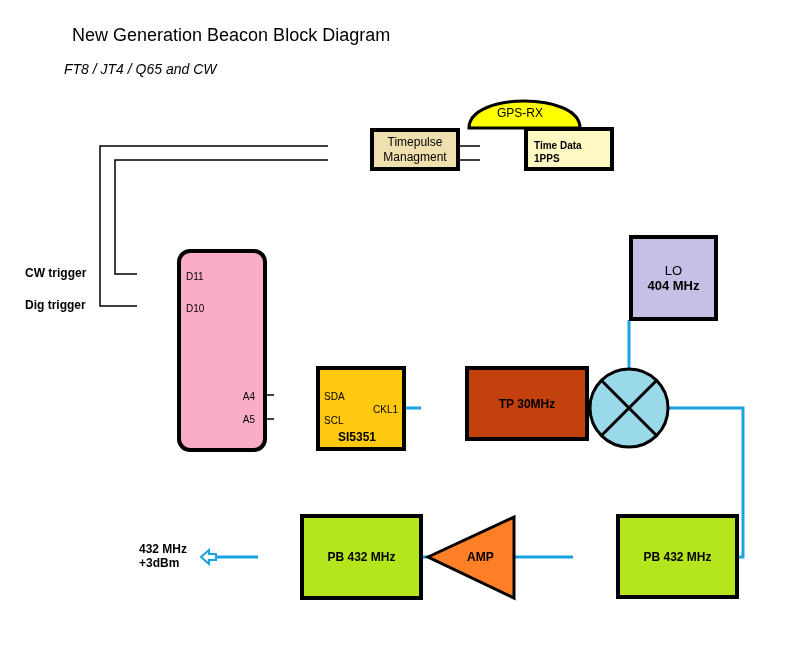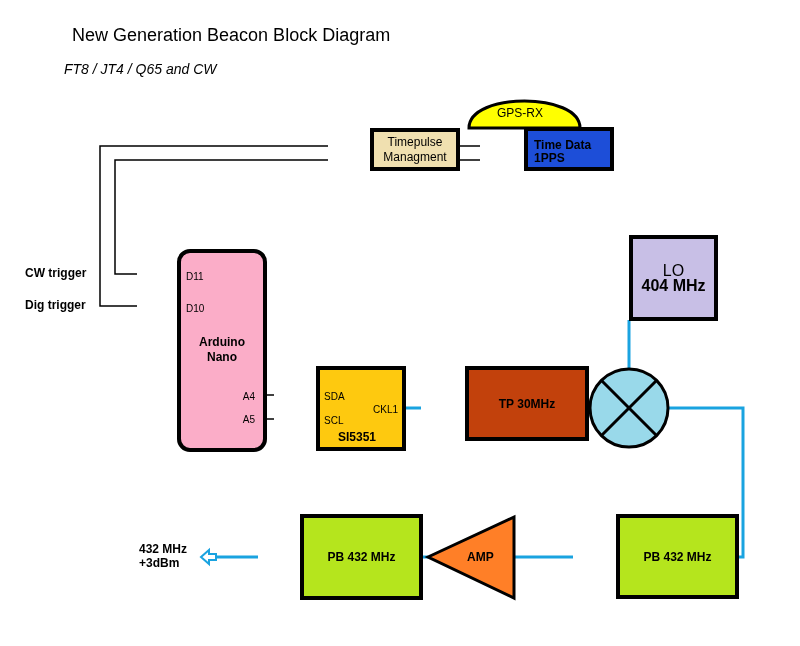--- a/index.html
+++ b/index.html
@@ -53,51 +53,47 @@
   <polygon points="428,557 514,517 514,598" fill="#ff7f27" stroke="#000" stroke-width="3"></polygon>
 </svg>
 
 <div class="lbl" style="left:497px;top:106px;">GPS-RX</div>
 
 <div class="blk center" style="left:326px;top:128px;width:90px;height:43px;background:#f0e0b0;font-size:12px;flex-direction:column;line-height:15px;">
   <span>Timepulse</span>
   <span>Managment</span>
 </div>
 
-<div class="blk" style="left:480px;top:127px;width:90px;height:44px;background:#1d4ed8;font-size:12px;font-weight:bold;padding:8px 0 0 6px;line-height:13px;">
+<div class="blk" style="left:480px;top:127px;width:90px;height:44px;background:#fef9c3;font-size:10px;font-weight:bold;padding:8px 0 0 6px;line-height:13px;">
   <div>Time Data</div>
   <div>1PPS</div>
 </div>
 
 <div class="lbl b" style="left:25px;top:266px;">CW trigger</div>
 <div class="lbl b" style="left:25px;top:298px;">Dig trigger</div>
 
 <div class="blk" style="left:133px;top:249px;width:90px;height:203px;background:#fbadc8;border-radius:13px;">
   <span class="pin" style="left:5px;top:18px;">D11</span>
   <span class="pin" style="left:5px;top:50px;">D10</span>
-  <div style="position:absolute;left:0;right:0;top:82px;text-align:center;font-size:12px;font-weight:bold;line-height:15px;">
-    <div>Arduino</div>
-    <div>Nano</div>
-  </div>
   <span class="pin" style="right:8px;top:138px;">A4</span>
   <span class="pin" style="right:8px;top:161px;">A5</span>
 </div>
 
 <div class="blk" style="left:272px;top:366px;width:90px;height:85px;background:#fec90f;">
   <span class="pin" style="left:4px;top:21px;">SDA</span>
   <span class="pin" style="left:4px;top:45px;">SCL</span>
   <span class="pin" style="right:4px;top:34px;">CKL1</span>
   <span style="position:absolute;left:18px;top:60px;font-size:12px;font-weight:bold;">SI5351</span>
 </div>
 
 <div class="blk center b" style="left:421px;top:366px;width:124px;height:75px;background:#c2410c;font-size:12px;">
   <span>TP 30MHz</span>
 </div>
 
-<div class="blk center" style="left:585px;top:235px;width:89px;height:86px;background:#c8bfe6;font-size:16px;flex-direction:column;line-height:15px;">
+<div class="blk center" style="left:585px;top:235px;width:89px;height:86px;background:#c8bfe6;font-size:13px;flex-direction:column;line-height:15px;">
   <span>LO</span>
   <span class="b">404 MHz</span>
 </div>
 
 <div class="blk center b" style="left:572px;top:514px;width:123px;height:85px;background:#b5e51d;font-size:12px;">
   <span>PB 432 MHz</span>
 </div>
 
 <div class="lbl b" style="left:467px;top:550px;">AMP</div>
 

